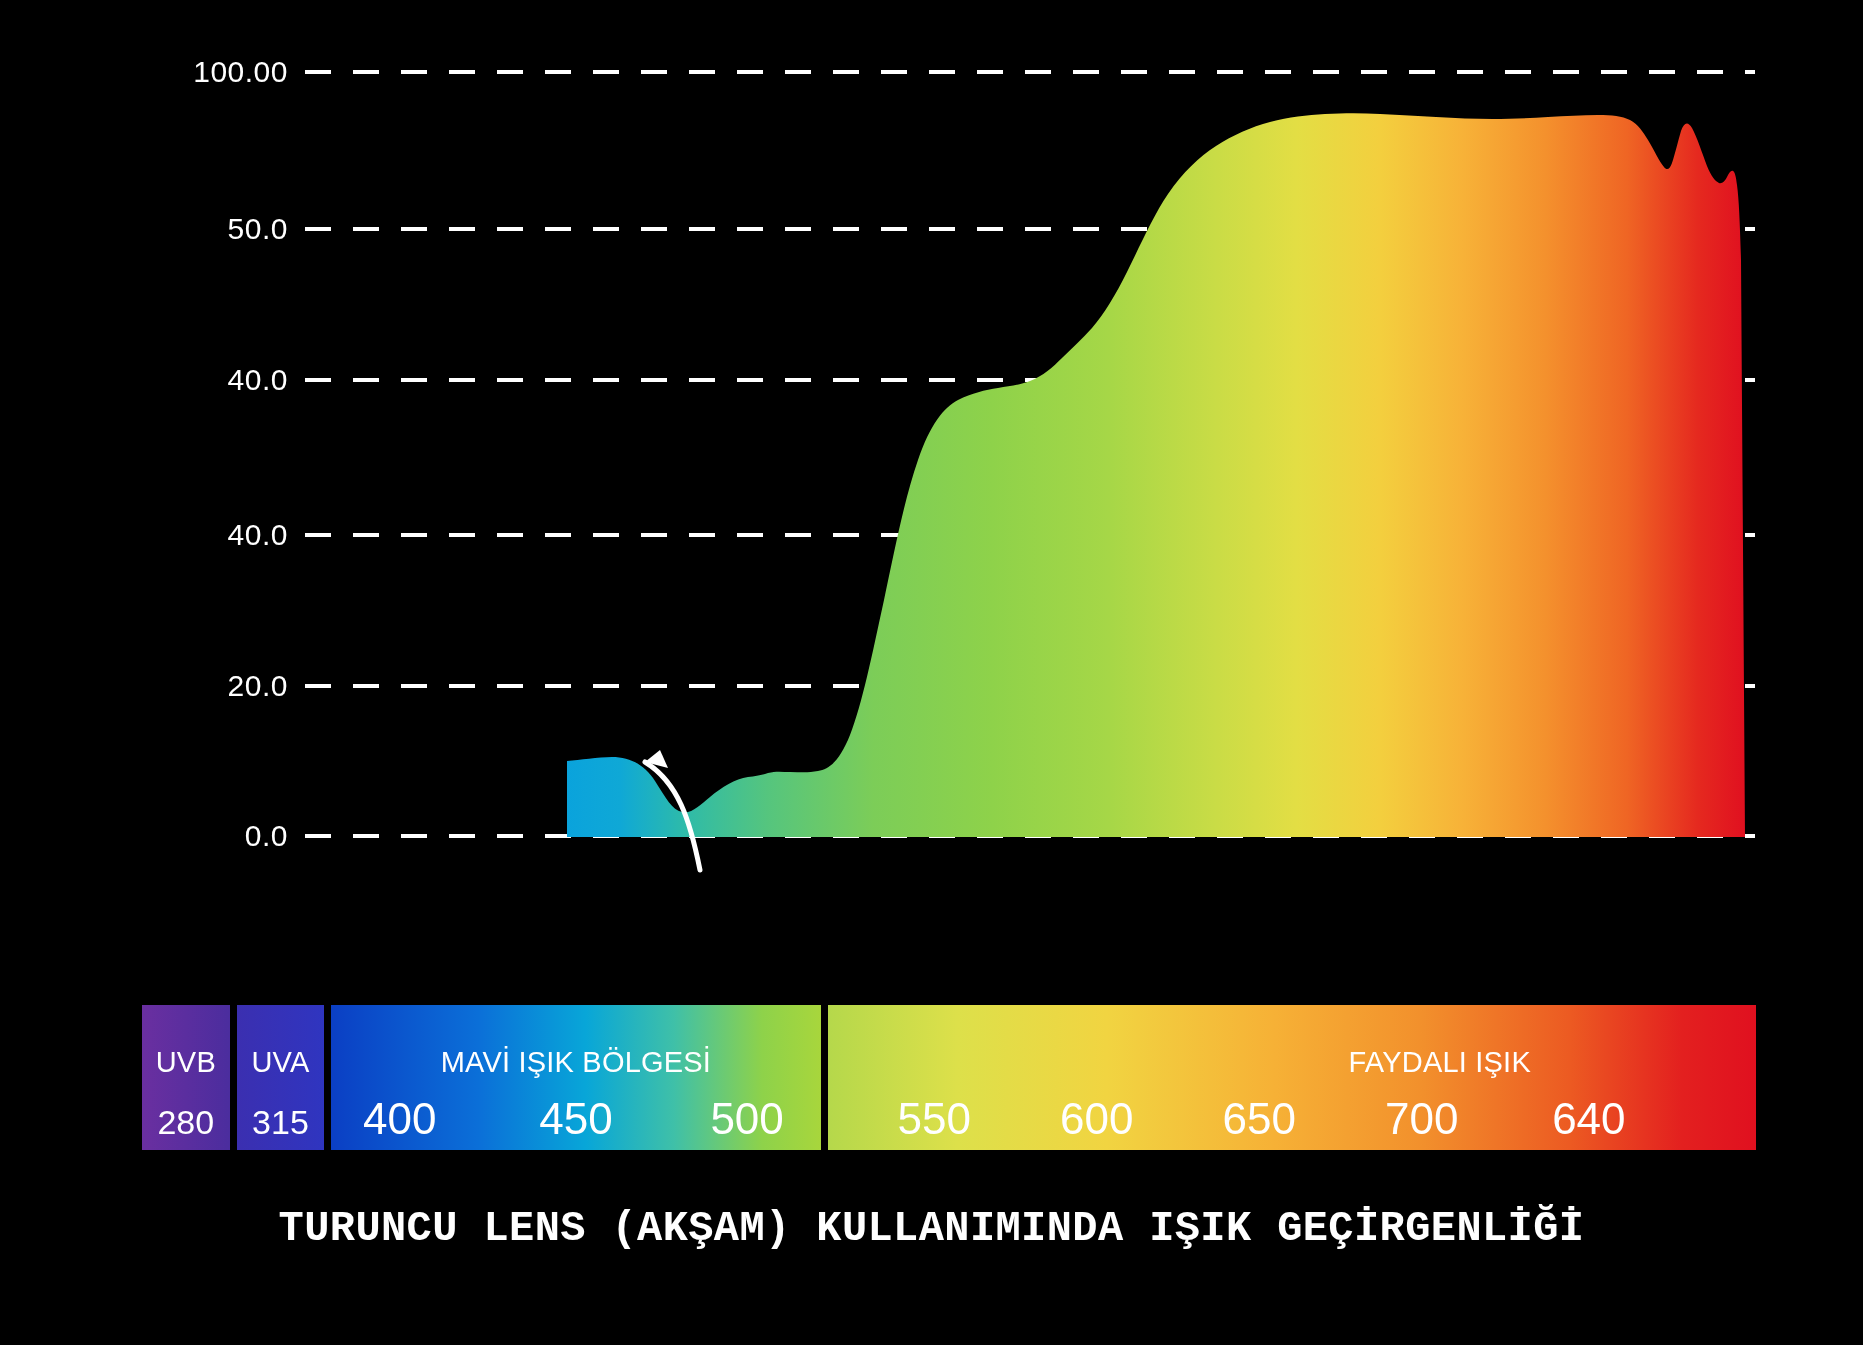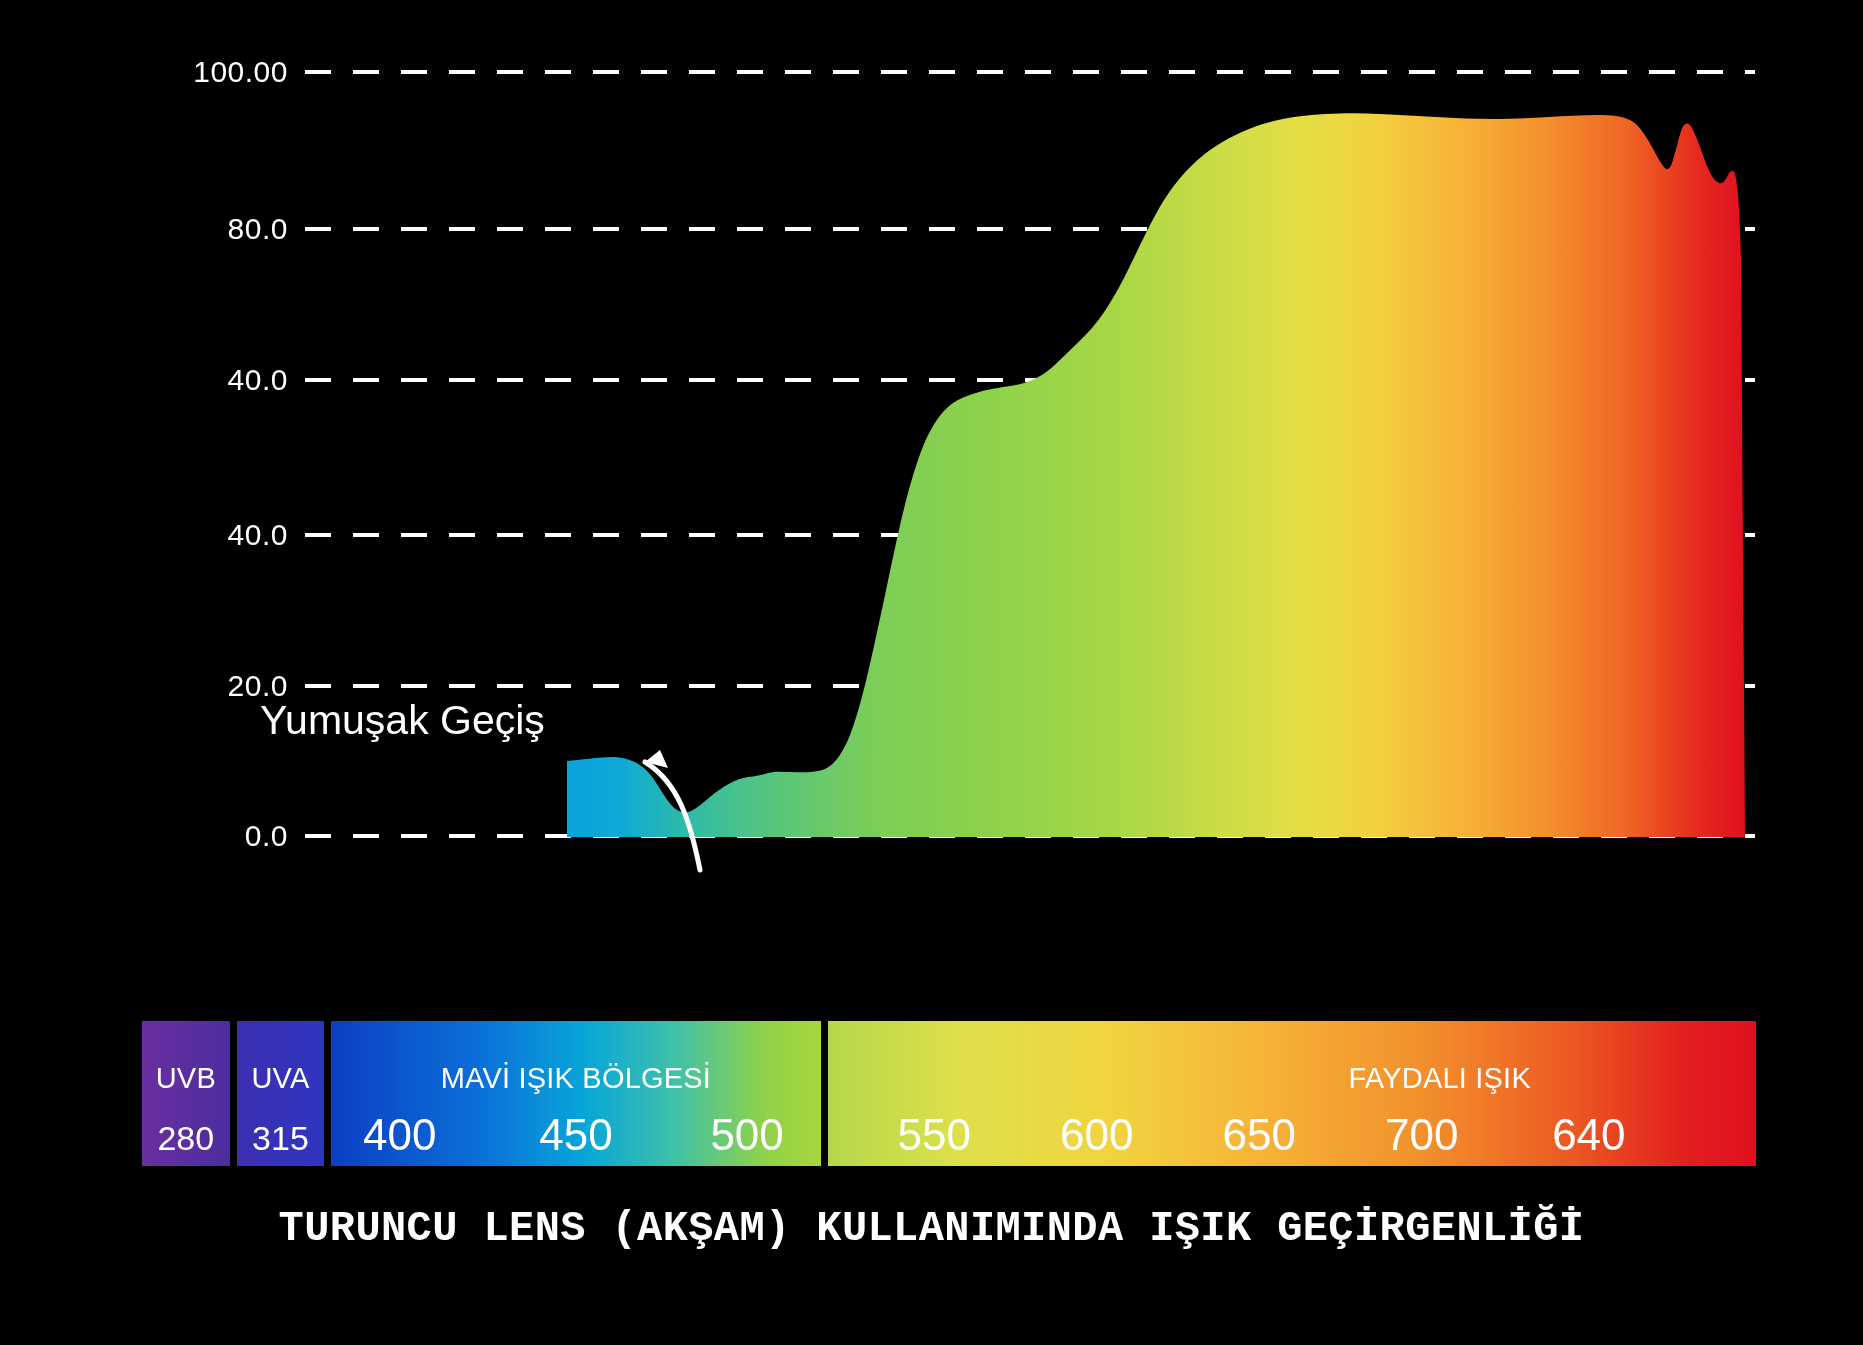--- a/index.html
+++ b/index.html
@@ -70,21 +70,20 @@
 
   
   .spectrum-row {
     position: absolute;
     left: 142px;
     top: 1005px;
     height: 145px;
     display: flex;
     gap: 7px;
     width: 1614px;
-    margin-top: 16px;
   }
   .spec-band {
     position: relative;
     height: 145px;
     overflow: hidden;
   }
   .band-name {
     position: absolute;
     top: 41px;
     left: 0;
@@ -136,21 +135,21 @@
     font-family: Liberation Mono, monospace;
   }
 </style>
 </head>
 <body>
 
 <div id="root">
 
   <div class="y-axis-col">
     <div class="y-label" style="top:72px">100.00</div>
-    <div class="y-label" style="top:229px">80.0</div>
+    <div class="y-label" style="top:229px">50.0</div>
     <div class="y-label" style="top:380px">40.0</div>
     <div class="y-label" style="top:535px">40.0</div>
     <div class="y-label" style="top:686px">20.0</div>
     <div class="y-label" style="top:836px">0.0</div>
   </div>
 
   <div class="gridline" style="top:72px"></div>
   <div class="gridline" style="top:229px"></div>
   <div class="gridline" style="top:380px"></div>
   <div class="gridline" style="top:535px"></div>
@@ -220,21 +219,20 @@
              C 1739,200 1740,225 1741,260
              L 1745,837
              Z"></path>
 
     <g>
       <path d="M 700,870 C 690,820 678,782 645,762" stroke="#ffffff" stroke-width="5" fill="none" stroke-linecap="round"></path>
       <path d="M 645,762 L 668,768 L 660,750 Z" fill="#ffffff"></path>
     </g>
   </svg>
 
-  <div class="annotation-label" style="left:260px; top:697px;">Yumuşak Geçiş</div>
 
   <div class="spectrum-row">
 
     <div class="spec-band" style="width:88px; background:linear-gradient(90deg,#6a2fa0,#4b2d9e);">
       <div class="band-name">UVB</div>
       <div class="band-num-center">280</div>
     </div>
 
     <div class="spec-band" style="width:88px; background:linear-gradient(90deg,#3b2fb0,#2f35c0);">
       <div class="band-name">UVA</div>

